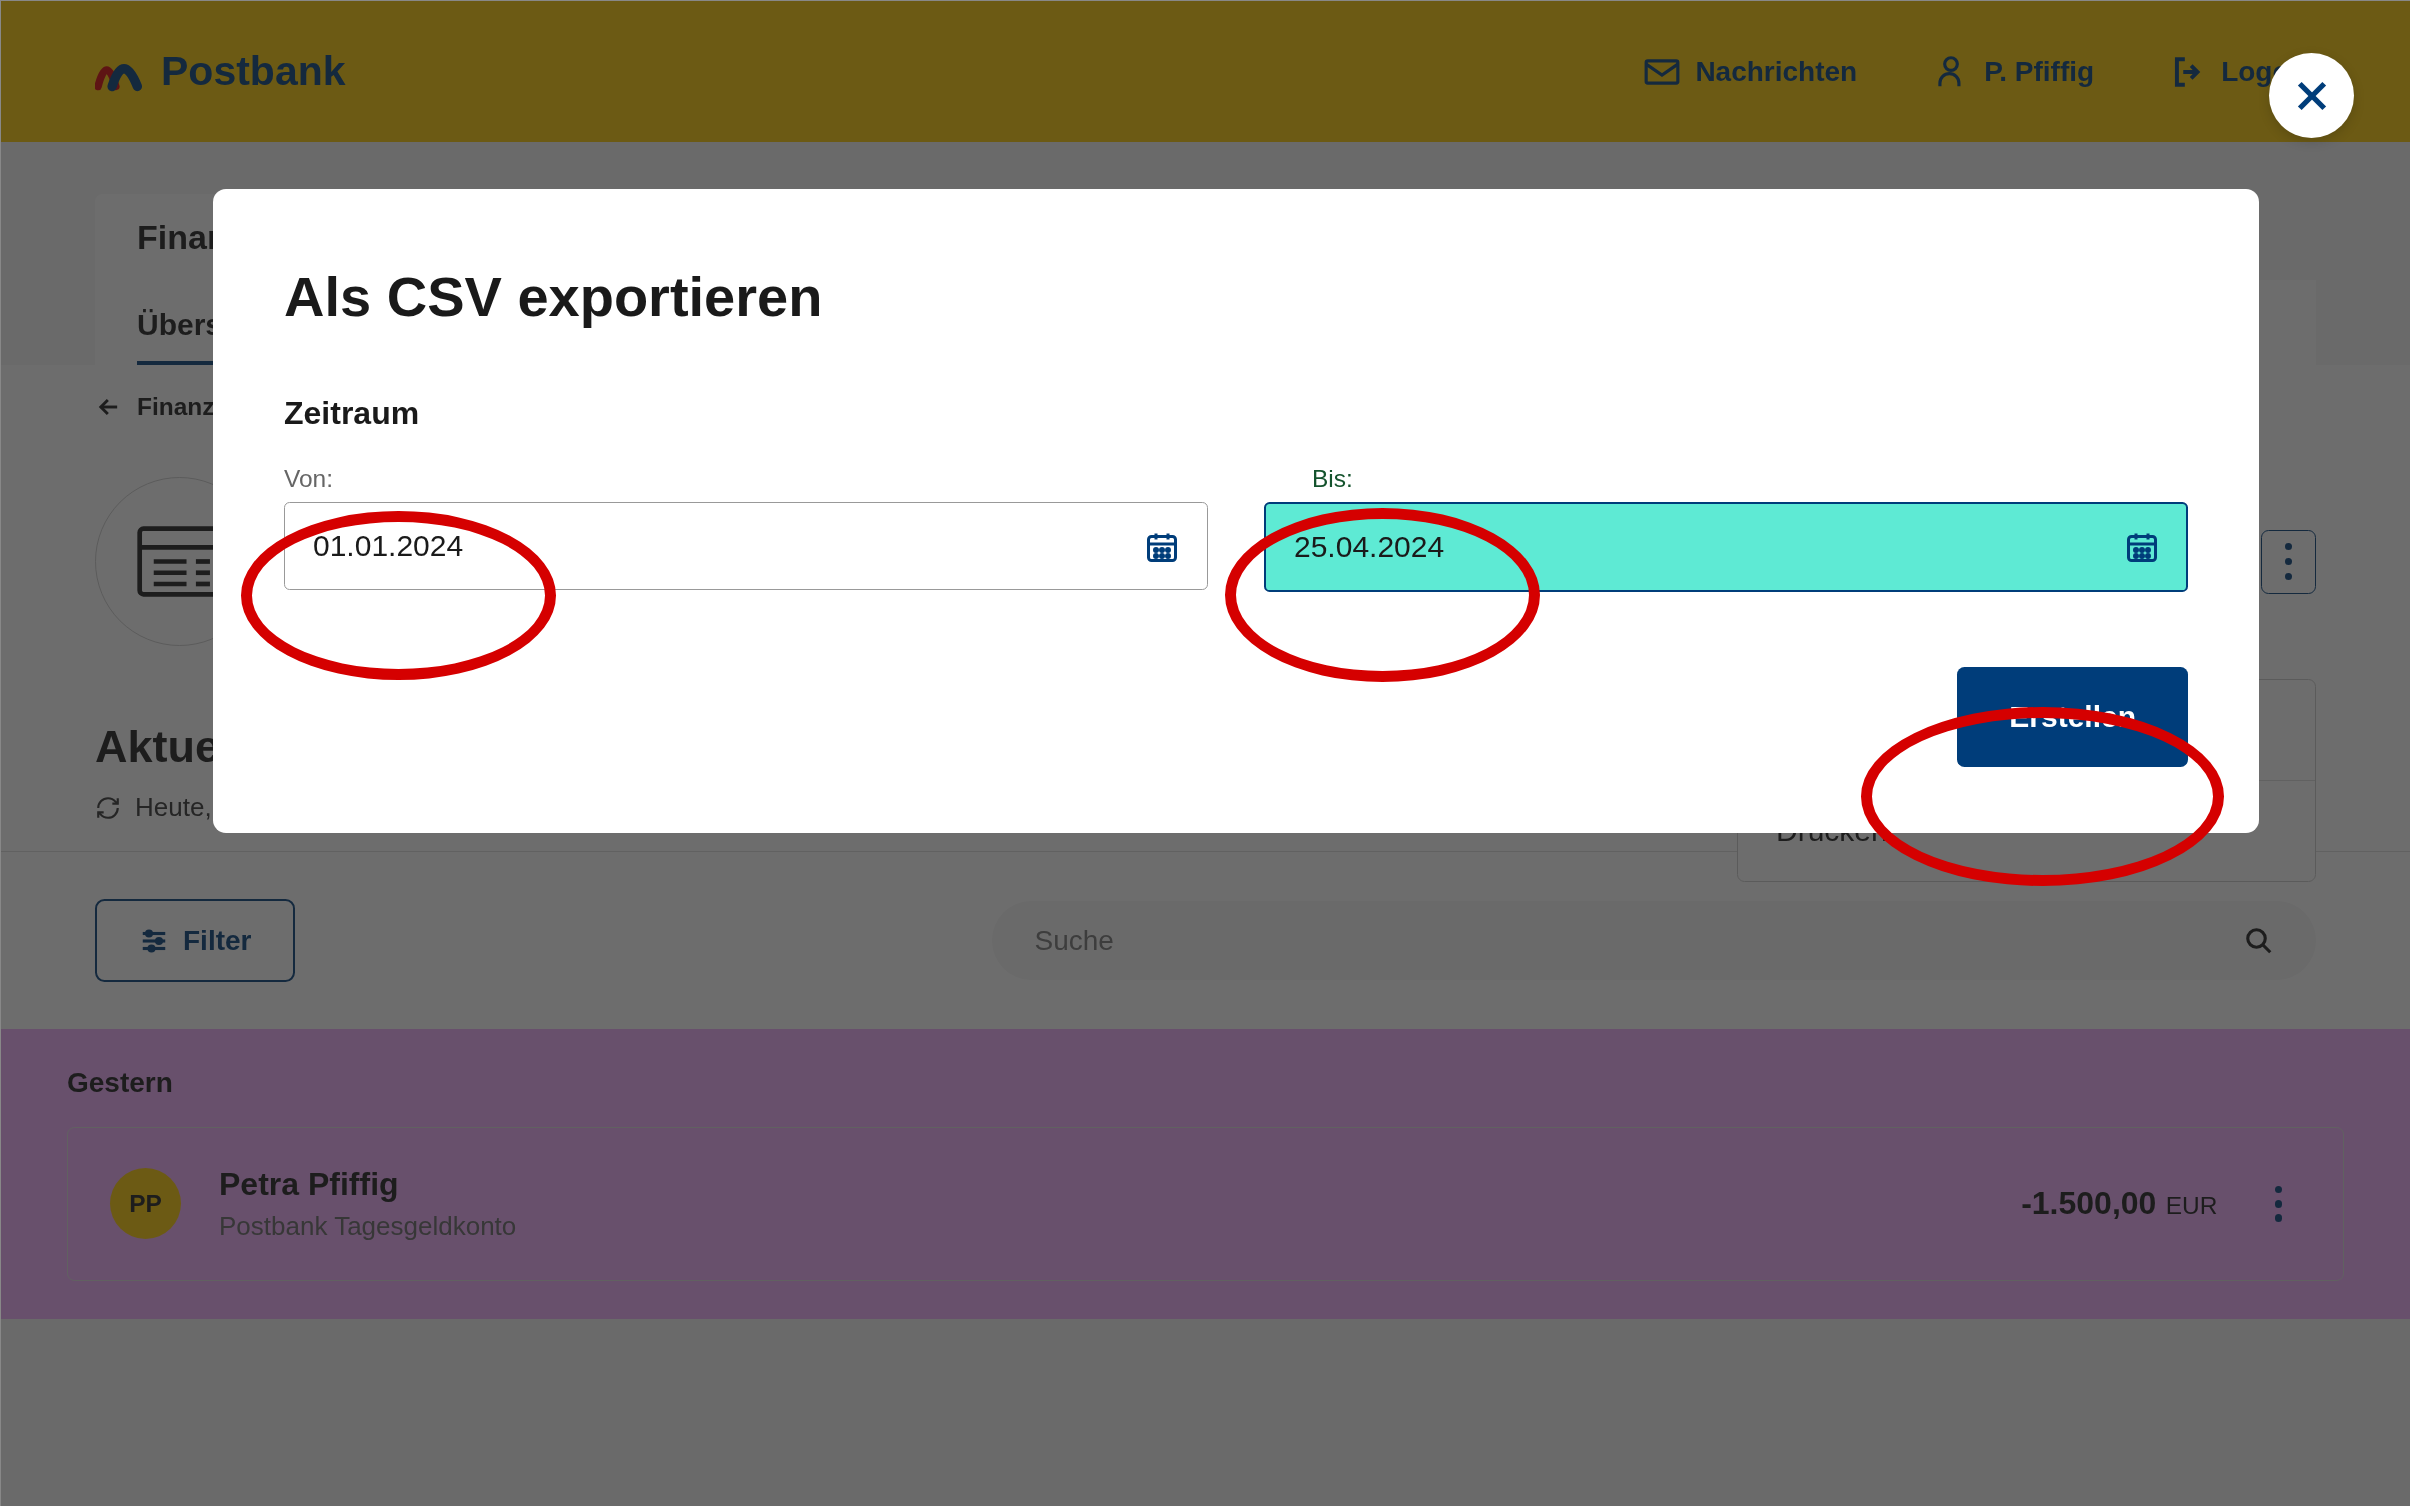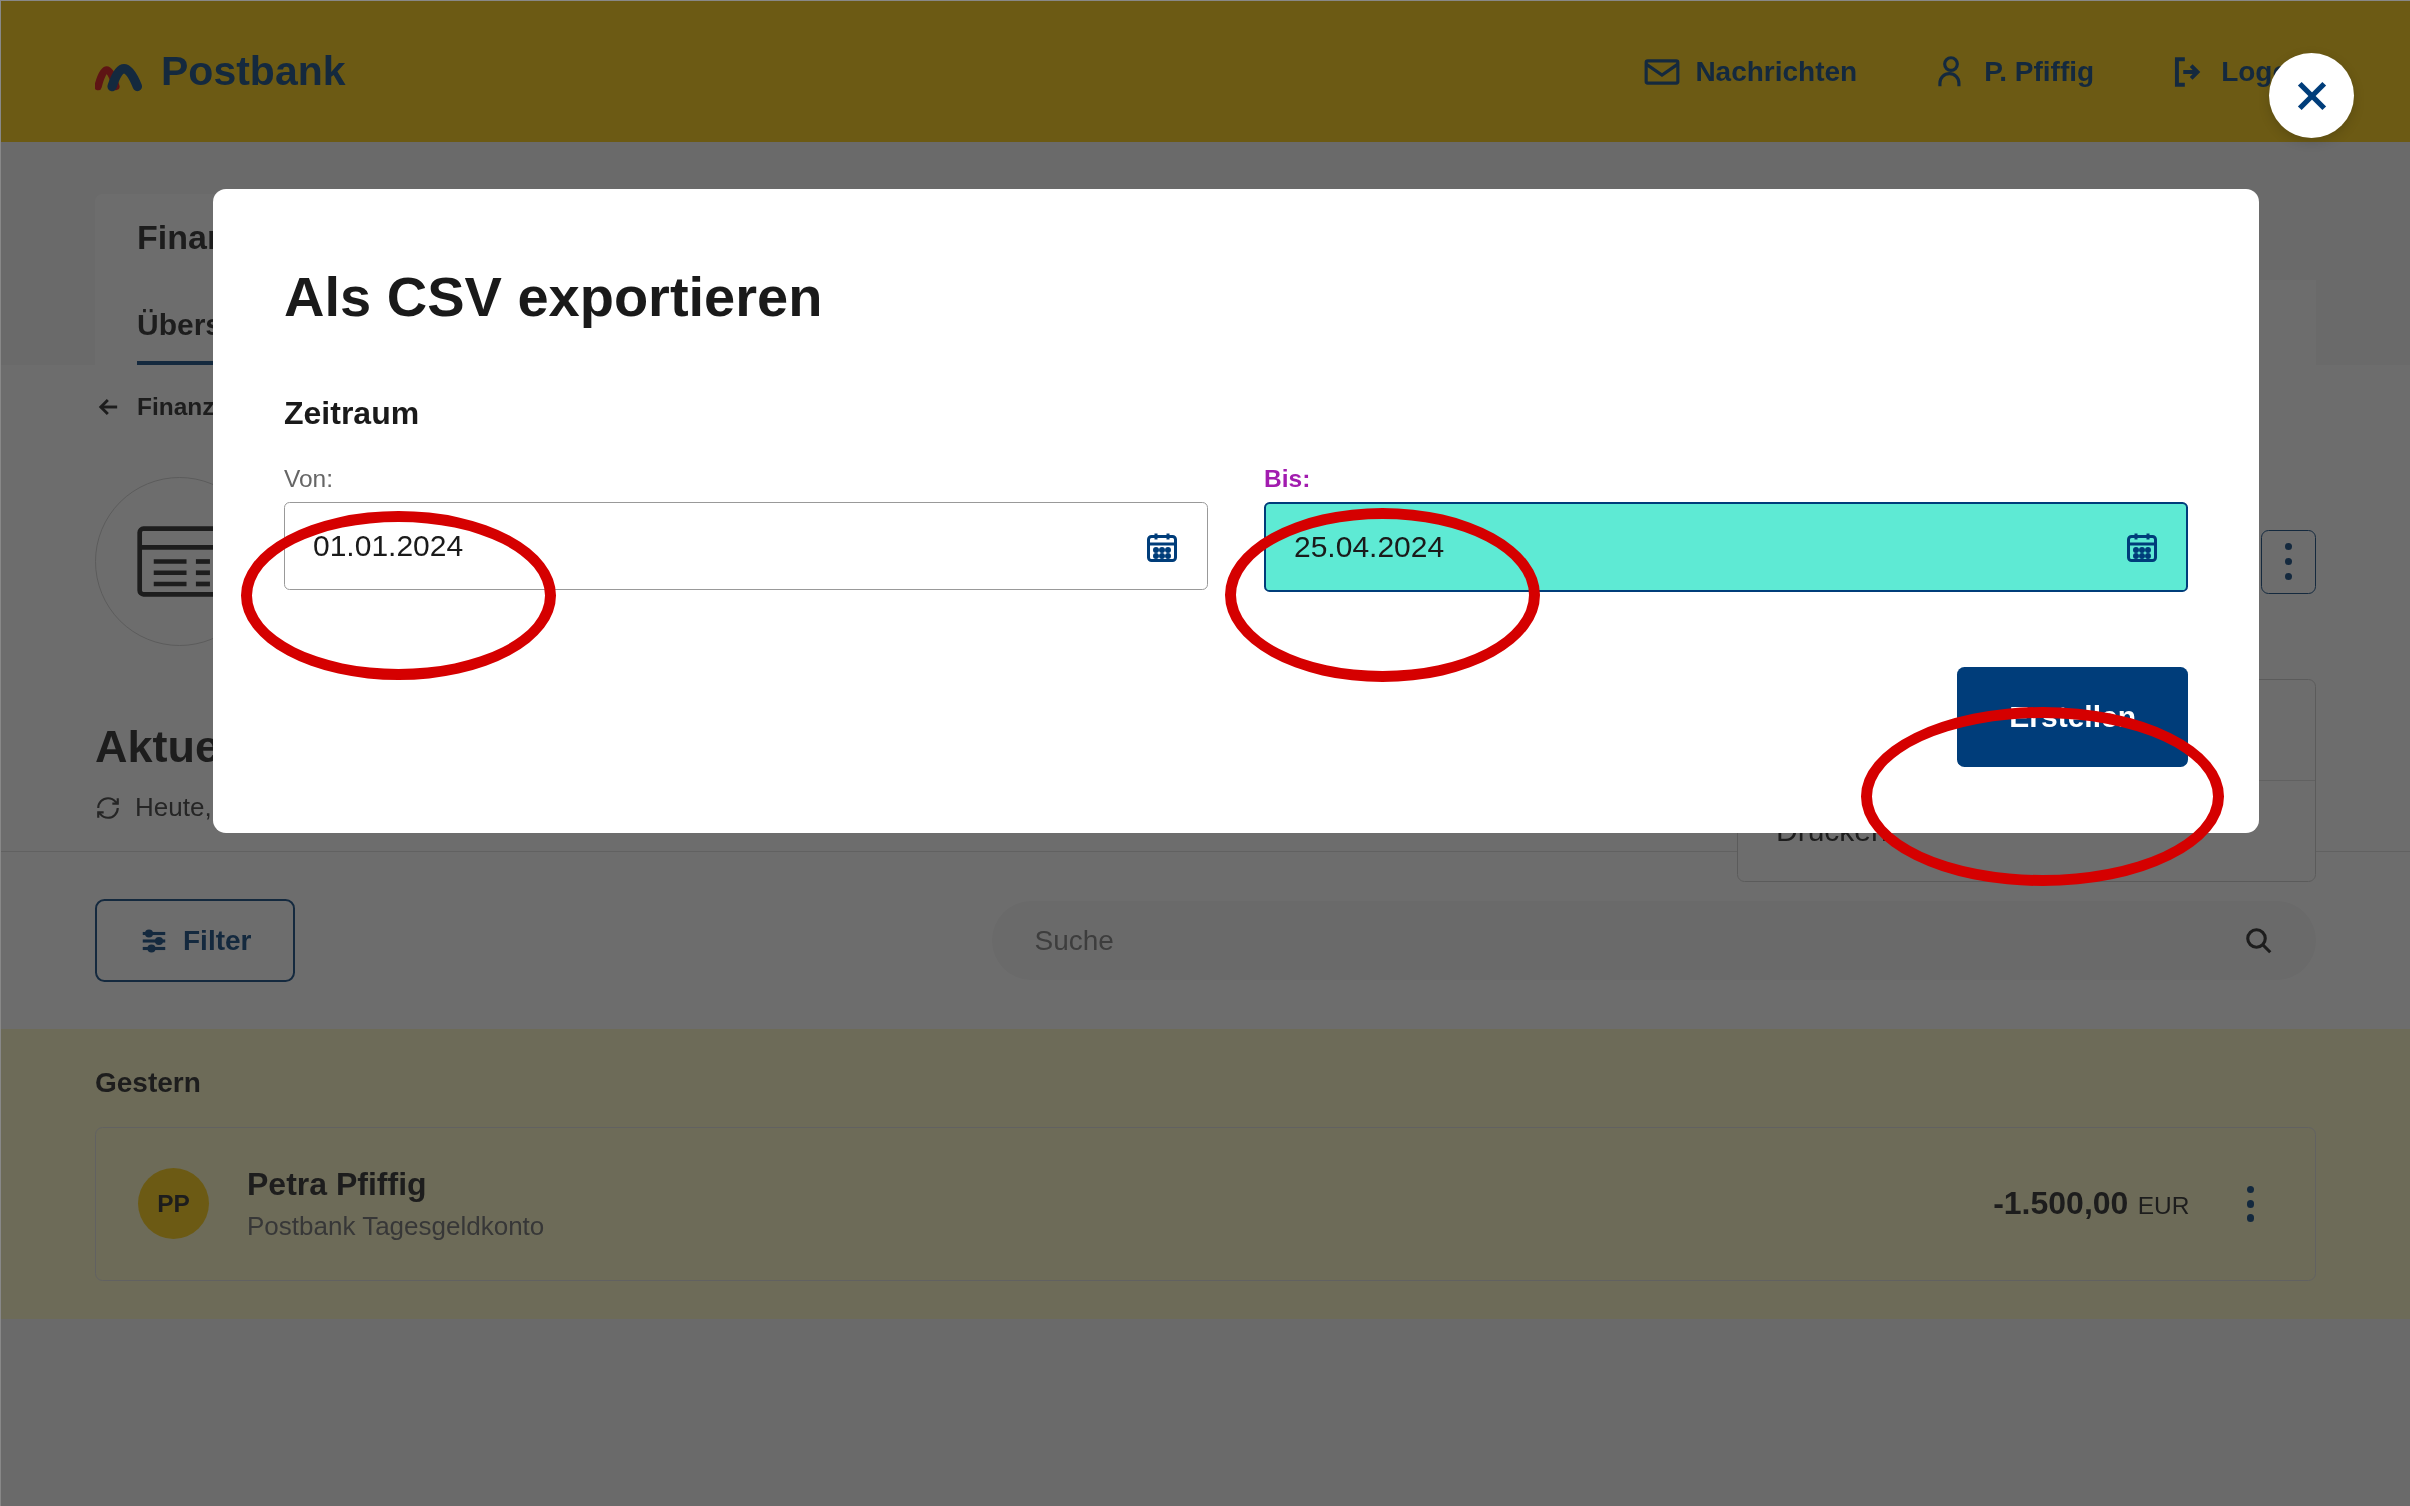--- a/index.html
+++ b/index.html
@@ -240,22 +240,22 @@
       flex: 1;
       border: none;
       background: transparent;
       font-size: 28px;
       color: #666;
       outline: none;
     }
     
     
     .transactions {
-      padding: 38px 94px;
-      background: #fef9c3;
+      padding: 38px 66px;
+      background: #f0abfc;
     }
     
     .day-label {
       font-size: 28px;
       font-weight: 700;
       color: #1a1a1a;
       margin-bottom: 28px;
     }
     
     .transaction-row {
@@ -392,22 +392,23 @@
     }
     
     .date-label {
       font-size: 24.5px;
       color: #666;
       margin-bottom: 9.4px;
       display: block;
     }
     
     .date-label.active {
-      color: #a21caf;
-      font-weight: 700;
+      color: #14532d;
+      font-weight: 400;
+      margin-left: 48px;
     }
     
     .date-input {
       width: 100%;
       border: 1.9px solid #999;
       border-radius: 5.6px;
       padding: 26px 28px;
       font-size: 30px;
       color: #1a1a1a;
       font-weight: 500;

